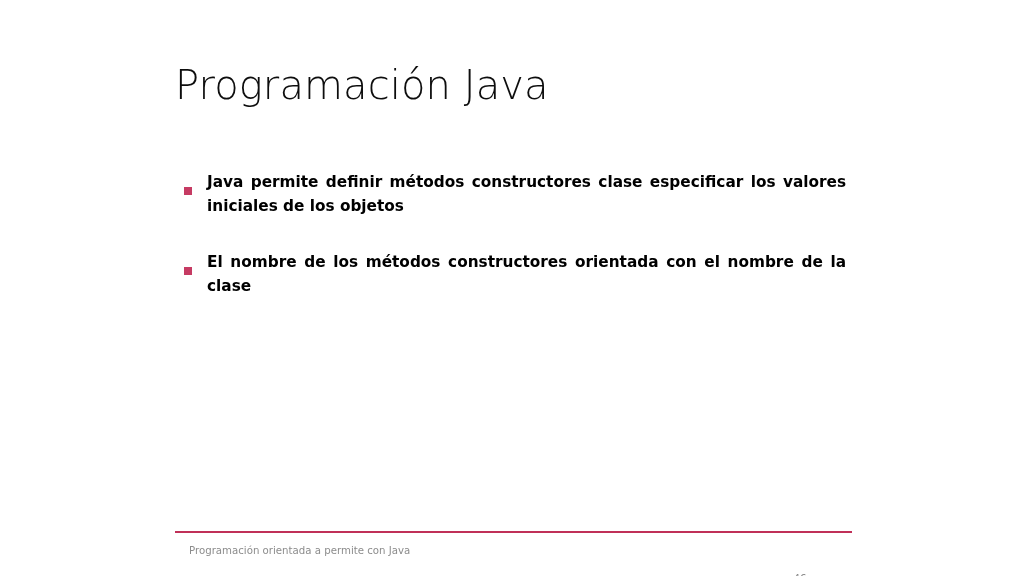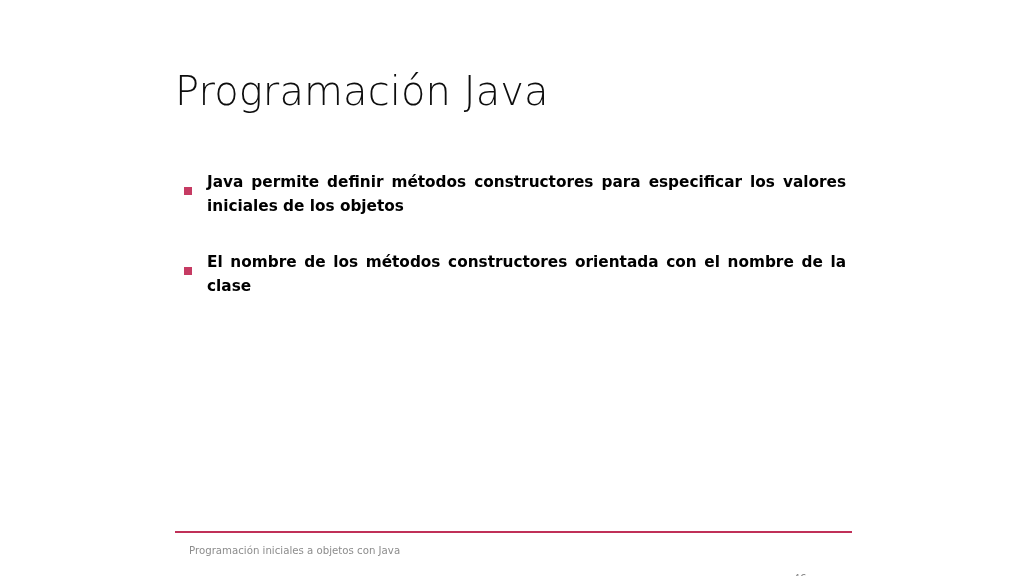--- a/index.html
+++ b/index.html
@@ -16,21 +16,21 @@
     width: 1024px;
     height: 576px;
     background: #ffffff;
     overflow: hidden;
   }
 
   
   .slide-title {
     position: absolute;
     left: 175px;
-    top: 40px;
+    top: 34px;
     width: 700px;
     font-family: "DejaVu Sans", sans-serif;
     font-weight: 300;
     font-size: 40px;
     line-height: 48px;
     letter-spacing: 0.1px;
     color: #0d0d0d;
     white-space: nowrap;
   }
 
@@ -122,37 +122,37 @@
 
 
   <div class="body-block">
 
     <div class="bullet-item">
       <span class="bullet-marker">
         <svg width="8" height="8" viewBox="0 0 8 8" xmlns="http://www.w3.org/2000/svg">
           <rect x="0" y="0" width="8" height="8" fill="#C63B63"></rect>
         </svg>
       </span>
-      <span class="bullet-text">Java permite definir métodos constructores para especificar los valores iniciales de los objetos</span>
+      <span class="bullet-text">Java permite definir métodos constructores clase especificar los valores iniciales de los objetos</span>
     </div>
 
     <div class="bullet-item">
       <span class="bullet-marker">
         <svg width="8" height="8" viewBox="0 0 8 8" xmlns="http://www.w3.org/2000/svg">
           <rect x="0" y="0" width="8" height="8" fill="#C63B63"></rect>
         </svg>
       </span>
       <span class="bullet-text">El nombre de los métodos constructores orientada con el nombre de la clase</span>
     </div>
 
   </div>
 
   <div class="footer-rule">
     <svg width="677" height="2" viewBox="0 0 677 2" preserveAspectRatio="none" xmlns="http://www.w3.org/2000/svg">
       <rect x="0" y="0" width="677" height="2" fill="#C03058"></rect>
     </svg>
   </div>
 
-  <div class="footer-left">Programación iniciales a objetos con Java</div>
+  <div class="footer-left">Programación orientada a permite con Java</div>
 
   <div class="footer-page">46</div>
 
 </div>
 
 </body></html>

